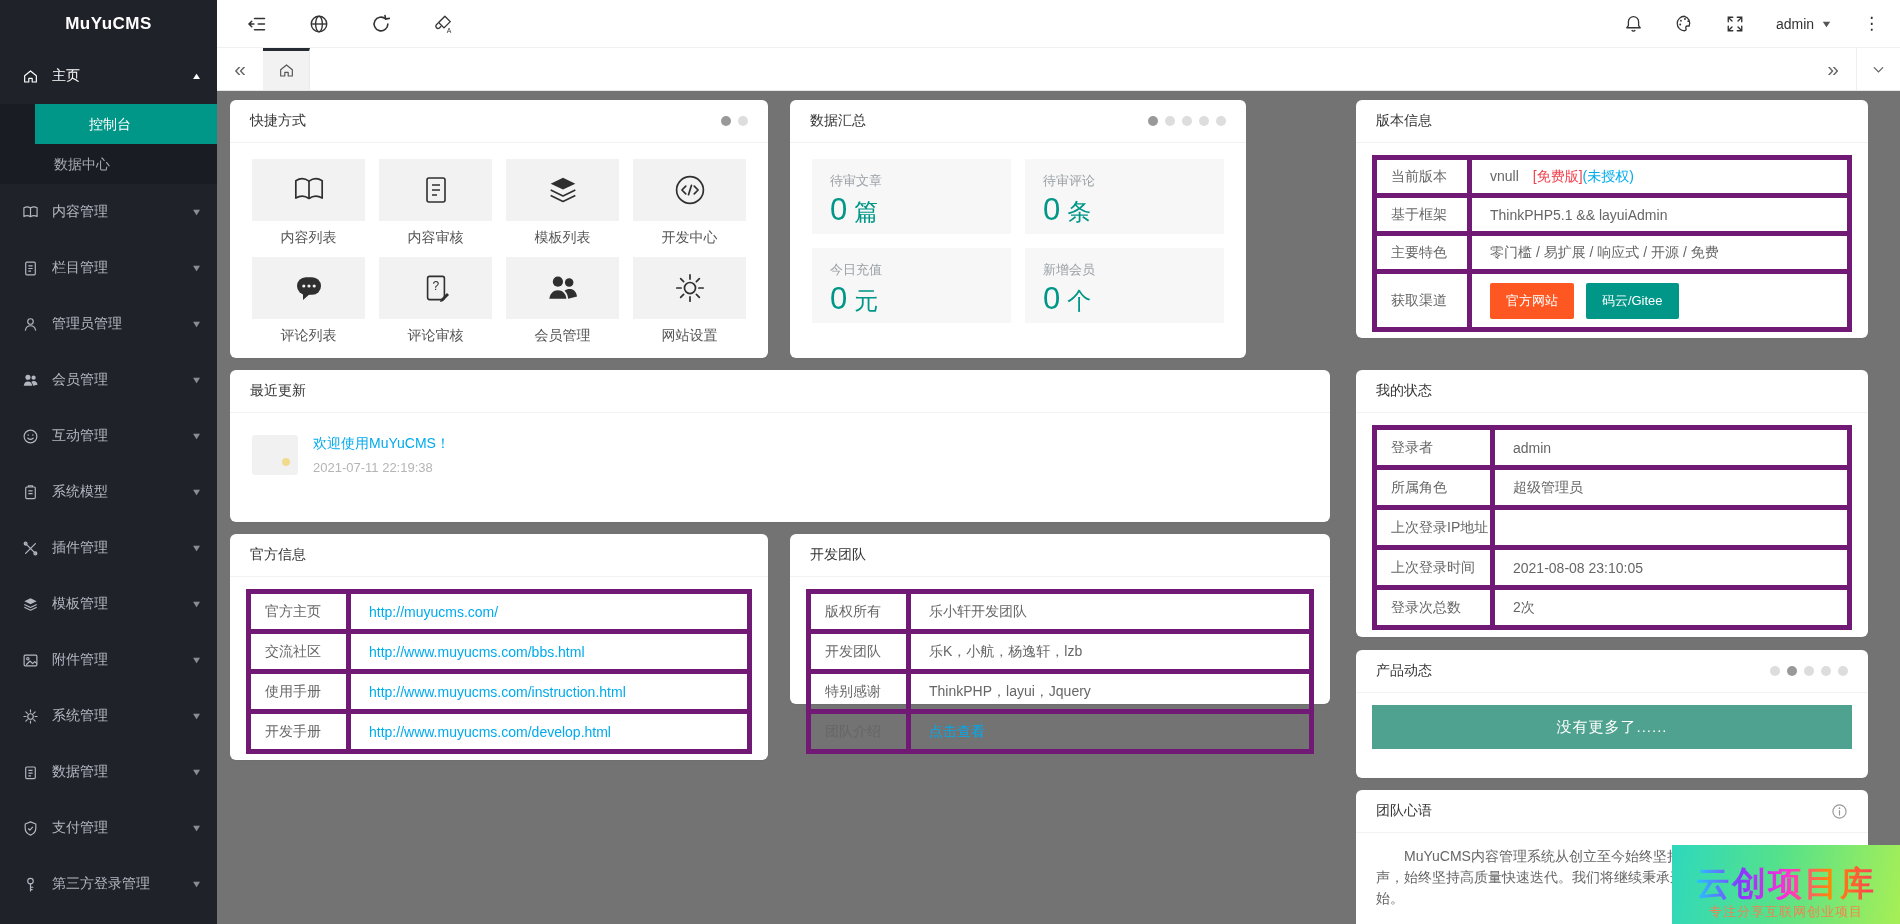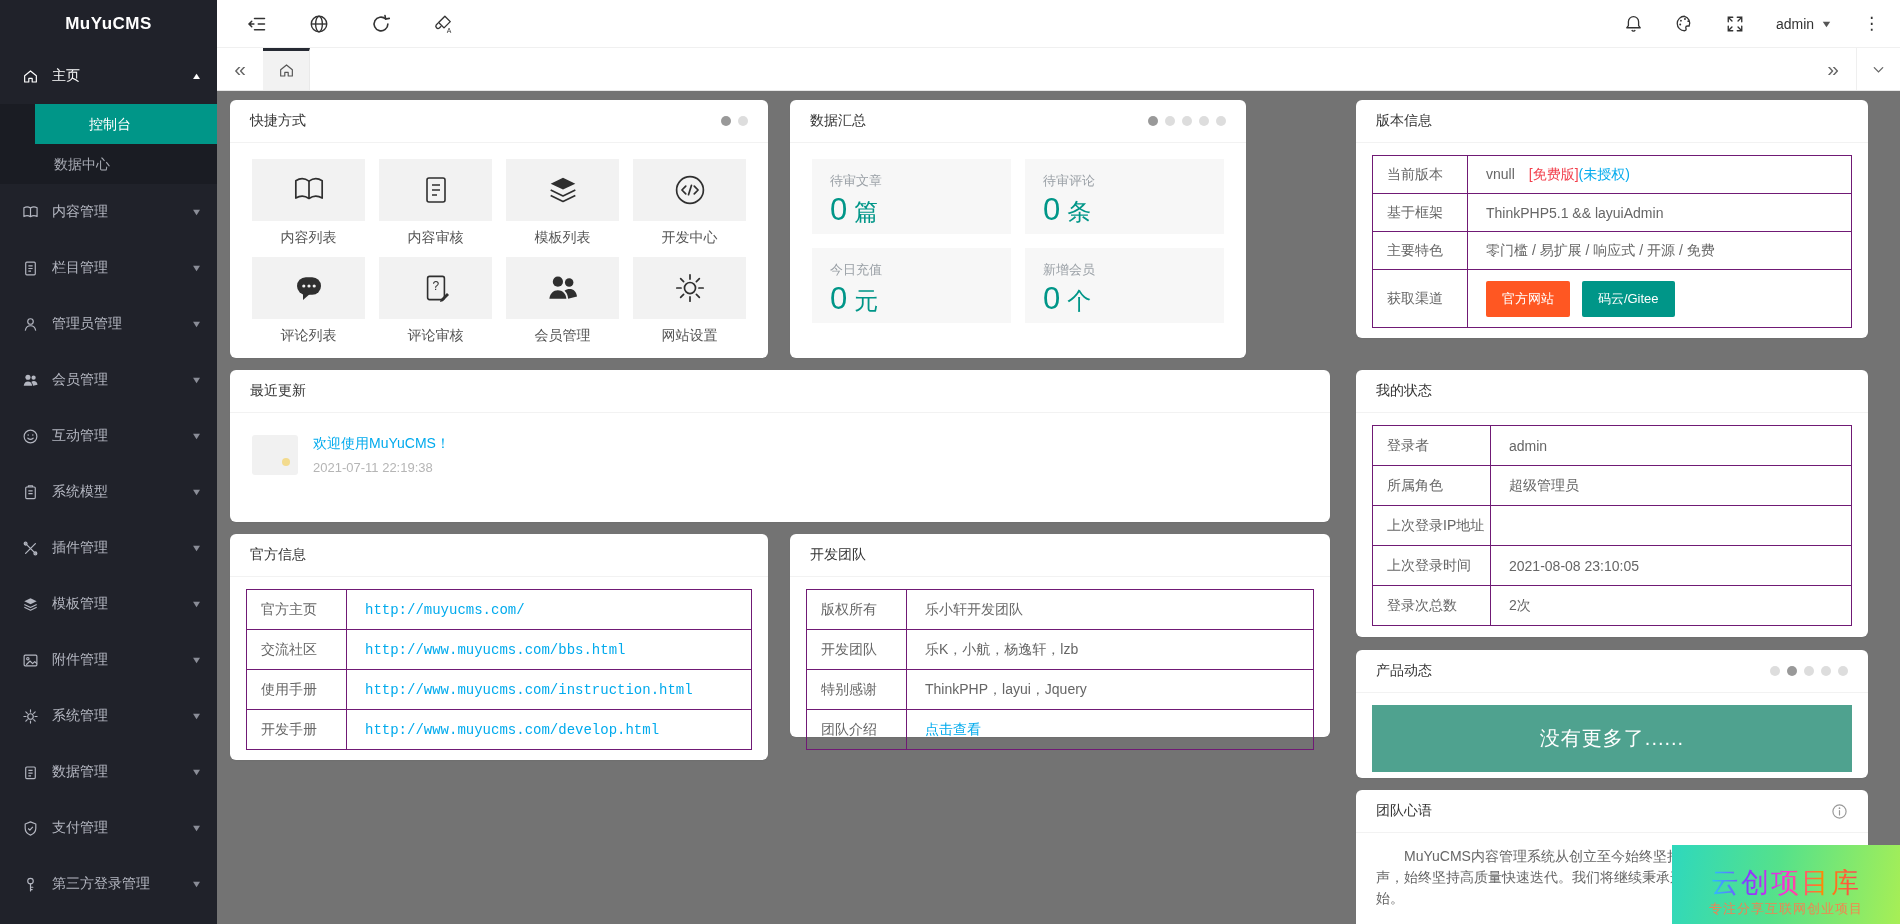--- a/index.html
+++ b/index.html
@@ -51,52 +51,52 @@
   
   .sum-body { padding:16px 22px; display:grid; grid-template-columns:1fr 1fr; gap:14px; }
   .stat { background:#f7f7f7; height:75px; padding:13px 18px; }
   .stat-label { font-size:13px; color:#9aa0a6; }
   .stat-line { margin-top:2px; color:#009688; }
   .stat-value { font-size:31px; }
   .stat-unit { font-size:24px; margin-left:7px; }
 
   
   table.itable { border-collapse:collapse; margin:12px 16px; width:calc(100% - 32px); font-size:14px; color:#666; table-layout:fixed; }
-  table.itable td { border:1px solid #701a75; padding-left:18px; }
+  table.itable td { border:5px solid #701a75; padding-left:18px; }
   td.lbl { padding-left:14px !important; }
   .version-table td { height:38px; }
   .row-table td { height:40px; }
   .btn-row td { height:58px; }
   .v-red { color:#f2404d; margin-left:14px; }
   .v-blue { color:#01aaed; }
   .btn { display:inline-block; padding:9px 16px; font-size:13px; color:#fff; border:none; border-radius:2px; cursor:pointer; margin-right:8px; font-family:inherit; }
   .btn-orange { background:#ff5722; }
   .btn-teal { background:#009688; }
   a.lnk, .lnk { color:#01aaed; text-decoration:none; cursor:pointer; }
 
   
   .recent-item { display:flex; gap:15px; padding:22px 22px; cursor:default; }
   .thumb { width:46px; height:40px; background:#f1f1f1; border-radius:3px; position:relative; flex:none; }
   .thumb::after { content:""; position:absolute; right:8px; bottom:9px; width:8px; height:8px; border-radius:50%; background:#f3d77c; opacity:.85; }
   .recent-link { color:#01aaed; font-size:14px; cursor:pointer; }
   .recent-time { color:#b5b5b5; font-size:13px; margin-top:7px; }
 
   
-  .banner { margin:12px 16px; height:67px; background:#4fa28f; color:#fff; display:flex; align-items:center; justify-content:center; font-size:20px; letter-spacing:1px; }
+  .banner { margin:12px 16px; height:44px; background:#4fa28f; color:#fff; display:flex; align-items:center; justify-content:center; font-size:15px; letter-spacing:1px; }
 
   
   .motto-body { padding:13px 20px; font-size:14px; color:#666; line-height:21px; }
   .m-indent { text-indent:2em; }
   .info-ic { color:#999; display:flex; cursor:pointer; }
 
   
   .watermark { position:absolute; left:1672px; top:845px; width:228px; height:96px; z-index:50;
     background:linear-gradient(100deg,#2ed8bd 0%,#55e18b 45%,#a9ef54 100%);
     display:flex; flex-direction:column; align-items:center; justify-content:center; gap:3px; }
-  .wm-title { font-size:28px; font-weight:normal; line-height:1; letter-spacing:2px;
+  .wm-title { font-size:34px; font-weight:bold; line-height:1; letter-spacing:2px;
     background:linear-gradient(90deg,#27c4ff,#8a36ff,#ff2fd6,#ff8a00,#ff3b5c);
     -webkit-background-clip:text; background-clip:text; color:transparent; }
   .wm-sub { font-size:13px; color:#ff7a4d; letter-spacing:1px; opacity:.9; }
 
   svg { display:block; }
 </style>
 </head>
 <body>
 
 <div class="stage">
@@ -530,21 +530,21 @@
             <td>2021-08-08 23:10:05</td>
           </tr>
       <tr>
             <td class="lbl">登录次总数</td>
             <td>2次</td>
           </tr>
     </tbody>
       </table>
   </section>
 
-  <section class="card" style="left:230px; top:534px; width:538px; height:226px;font-family:Liberation Mono, monospace;">
+  <section class="card" style="left:230px; top:534px; width:538px; height:226px;">
     <div class="card-h">
         <span>官方信息</span>
       </div>
     <table class="itable row-table">
       <colgroup>
           <col style="width:100px">
           <col>
         </colgroup>
       <tbody>
           <tr>
@@ -560,21 +560,21 @@
             <td><span class="lnk">http://www.muyucms.com/instruction.html</span></td>
           </tr>
       <tr>
             <td class="lbl">开发手册</td>
             <td><span class="lnk">http://www.muyucms.com/develop.html</span></td>
           </tr>
     </tbody>
       </table>
   </section>
 
-  <section class="card" style="left:790px; top:534px; width:540px; height:203px;">
+  <section class="card" style="left:790px; top:534px; width:540px; height:170px;">
     <div class="card-h">
         <span>开发团队</span>
       </div>
     <table class="itable row-table">
       <colgroup>
           <col style="width:100px">
           <col>
         </colgroup>
       <tbody>
           <tr>

